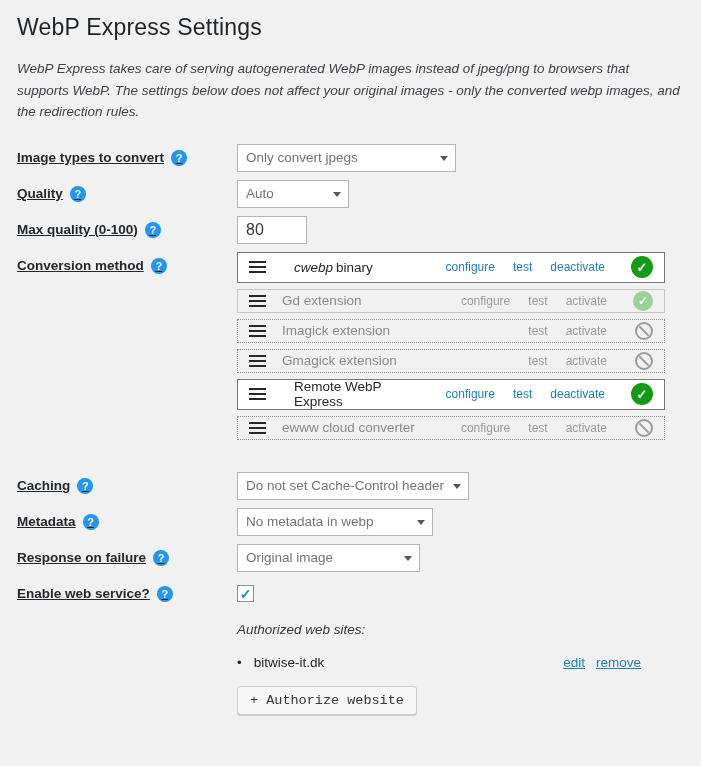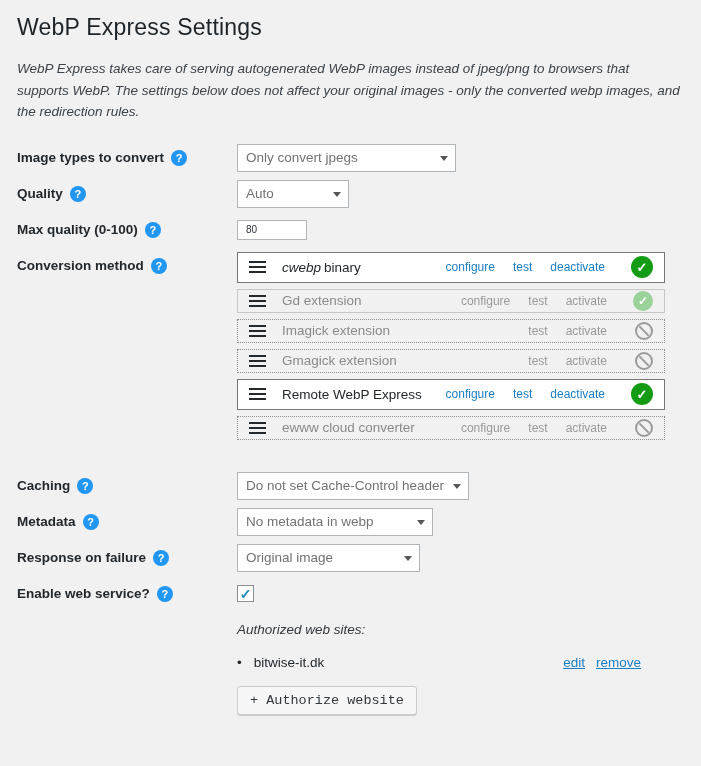--- a/index.html
+++ b/index.html
@@ -19,21 +19,21 @@
   .description {
     font-style:italic; font-size:13.5px; line-height:1.6;
     color:#3c434a; margin:0 0 21px 0; max-width:672px;
   }
 
   .form-row { display:flex; align-items:center; margin-bottom:8px; min-height:28px; }
   .form-row.top { align-items:flex-start; }
   .form-row.top .label-cell { padding-top:6px; }
   .label-cell {
     width:220px; flex:0 0 220px; font-weight:bold; font-size:13.5px; color:#23282d;
-    display:flex; 
+    display:flex; text-decoration:underline;
   }
   .help-icon {
     display:inline-flex; align-items:center; justify-content:center;
     width:16px; height:16px; border-radius:50%;
     background:#2196f3; color:#fff; font-size:11px; font-weight:bold;
     margin-left:7px; flex:0 0 16px; cursor:pointer;
   }
 
   .select {
     position:relative; display:inline-flex; align-items:center;
@@ -46,32 +46,32 @@
     border-left:4px solid transparent; border-right:4px solid transparent;
     border-top:5px solid #555;
   }
   .w-image-types { width:219px; }
   .w-quality { width:112px; }
   .w-caching { width:232px; }
   .w-metadata { width:196px; }
   .w-response { width:183px; }
 
   .text-input {
-    width:70px; height:20px; border:1px solid #b0b5ba; background:#fff;
-    padding:0 8px; font-size:10px; color:#32373c;
+    width:70px; height:28px; border:1px solid #b0b5ba; background:#fff;
+    padding:0 8px; font-size:16px; color:#32373c;
     font-family:"Liberation Sans", sans-serif;
   }
 
   
   .conv-block { width:428px; margin-bottom:24px; }
   .conv-row {
     display:flex; align-items:center; height:24px; padding:0 11px;
     margin-bottom:6px; background:#f1f1f1; border:1px dotted #8c8c8c;
   }
-  .conv-row.active { background:#fff; border:1px solid #777; height:31px; }
+  .conv-row.active { background:#fff; border:1px solid #777; height:31px;gap:12px; }
   .conv-row.ok-inactive { border:1px solid #c6c6c6; }
   .conv-row:last-child { margin-bottom:0; }
 
   .drag-icon {
     display:inline-block; width:17px; height:12px;
     border-top:2px solid #23282d; border-bottom:2px solid #23282d;
     position:relative; flex:0 0 17px; cursor:grab;
   }
   .drag-icon::after {
     content:""; position:absolute; left:0; right:0; top:3px; height:2px; background:#23282d;

